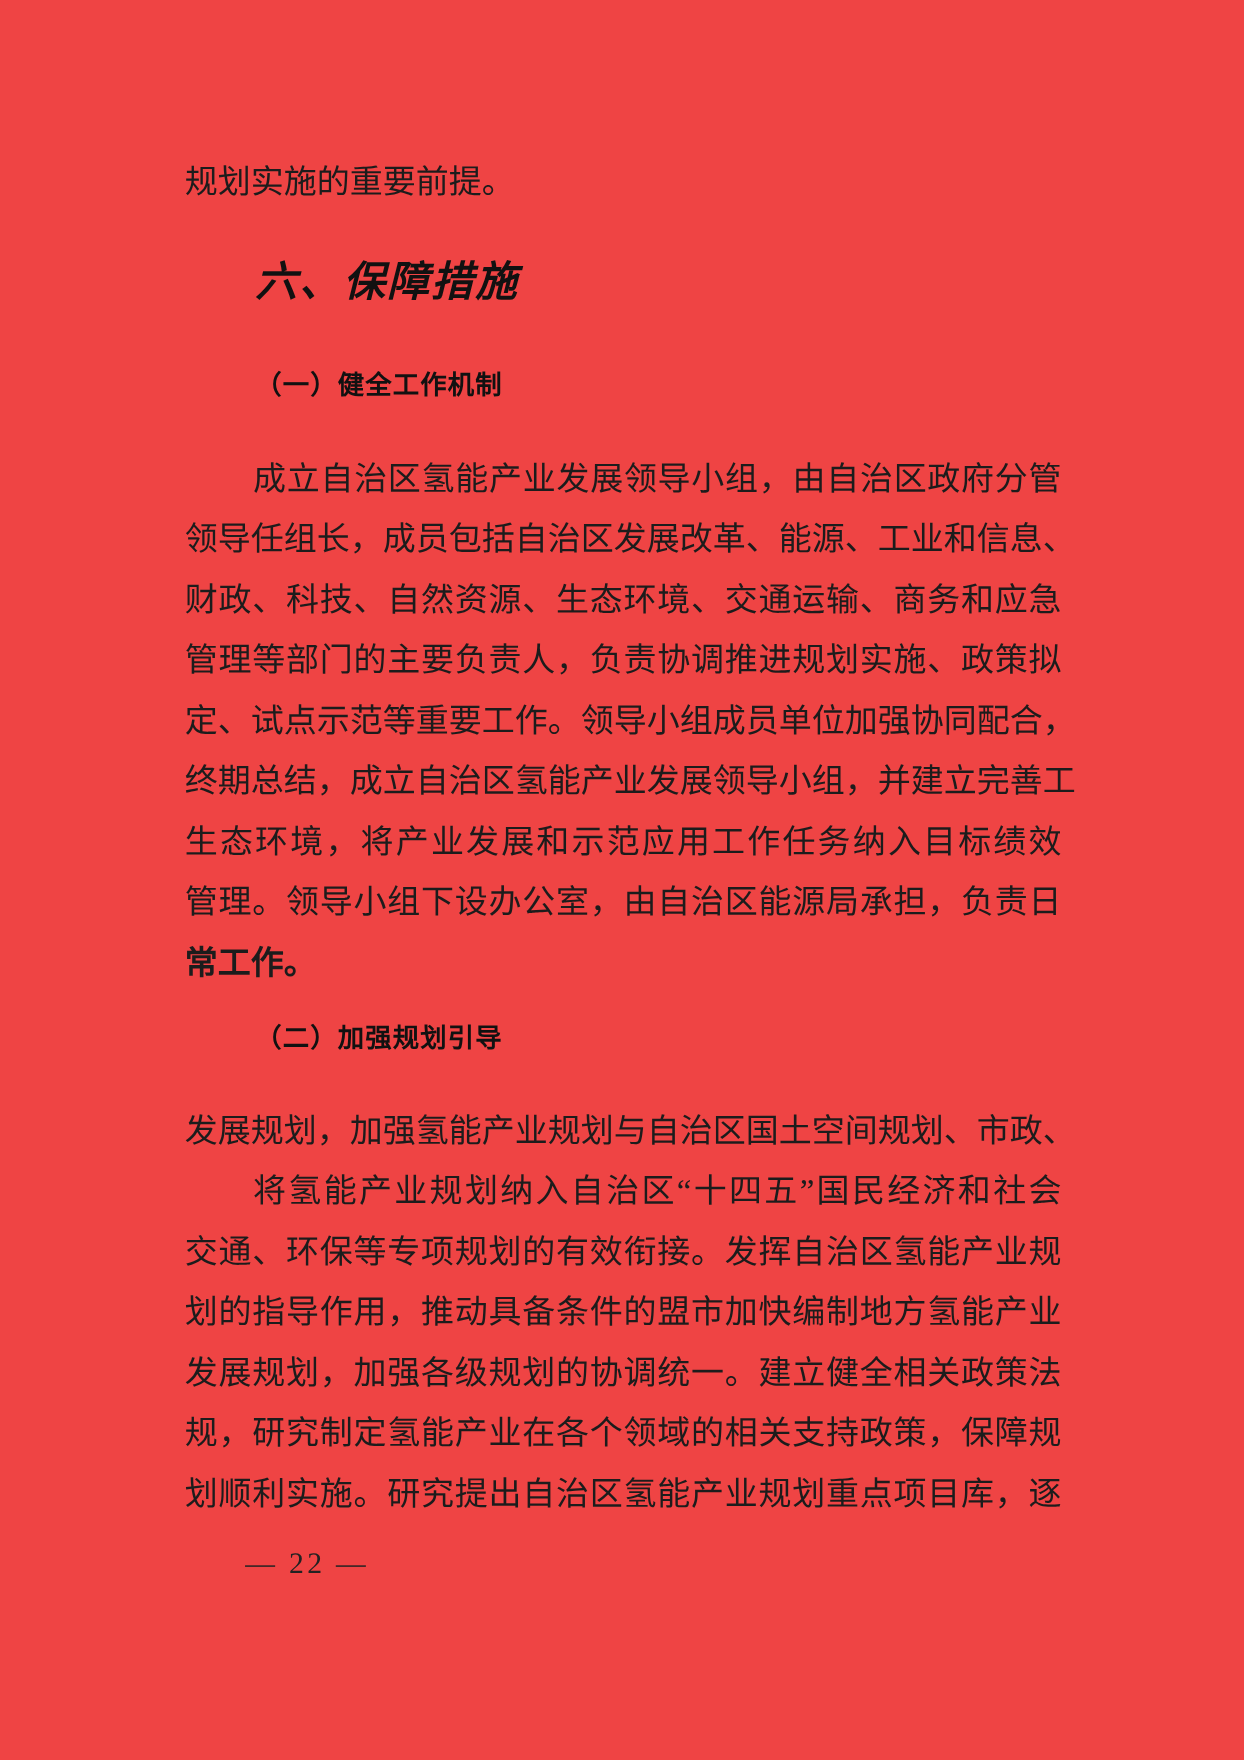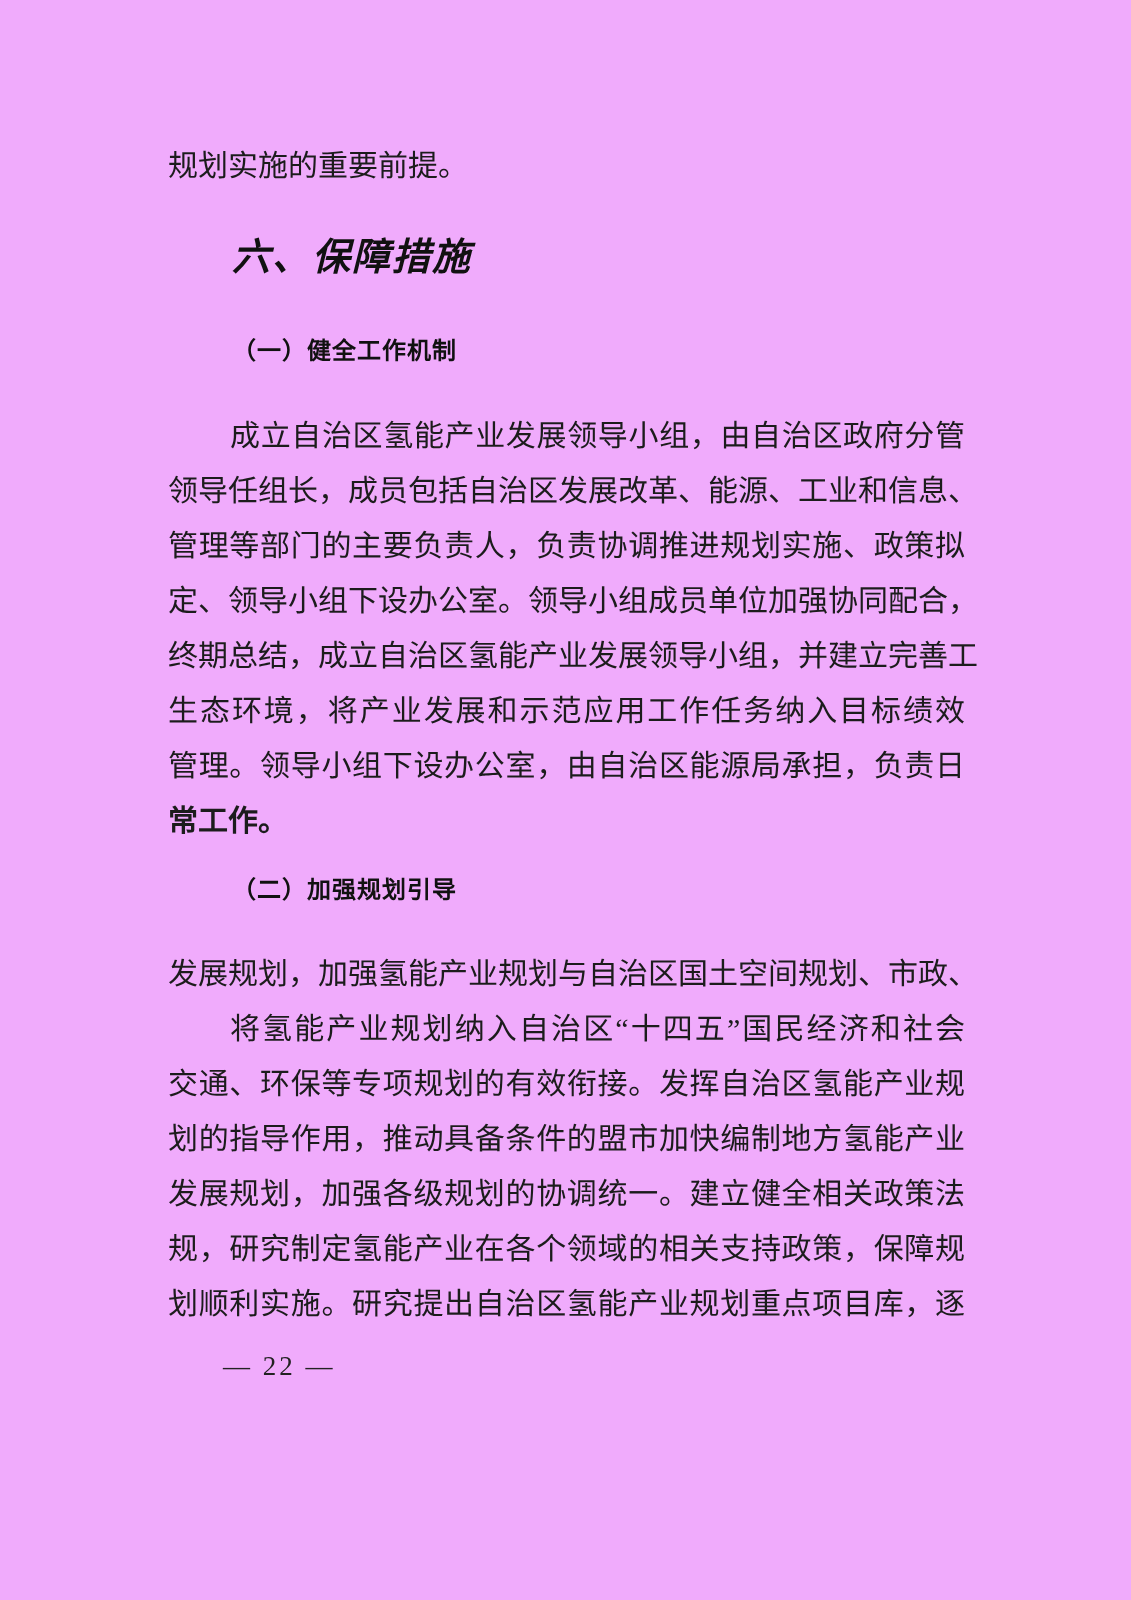--- a/index.html
+++ b/index.html
@@ -4,21 +4,21 @@
 <style>
   html, body {
     margin: 0;
     padding: 0;
     background: #ffffff;
   }
   .page {
     position: relative;
     width: 1131px;
     height: 1600px;
-    background: #f0abfc;
+    background: #ef4444;
     color: #1c1c1c;
     box-sizing: border-box;
     padding: 0 166px 0 168px;
     overflow: hidden;
     font-family: "Liberation Serif", "DejaVu Serif", serif;
   }
   .bodyline {
     font-size: 30px;
     line-height: 55px;
     height: 55px;
@@ -85,22 +85,23 @@
 
   <div class="intro-line">规划实施的重要前提。</div>
 
   <div class="h1">六、保障措施</div>
 
   <div class="h2 h2-a">（一）健全工作机制</div>
 
   <div class="para para-1">
     <div class="bodyline first">成立自治区氢能产业发展领导小组，由自治区政府分管</div>
     <div class="bodyline">领导任组长，成员包括自治区发展改革、能源、工业和信息、</div>
+    <div class="bodyline">财政、科技、自然资源、生态环境、交通运输、商务和应急</div>
     <div class="bodyline">管理等部门的主要负责人，负责协调推进规划实施、政策拟</div>
-    <div class="bodyline">定、领导小组下设办公室。领导小组成员单位加强协同配合，</div>
+    <div class="bodyline">定、试点示范等重要工作。领导小组成员单位加强协同配合，</div>
     <div class="bodyline">终期总结，成立自治区氢能产业发展领导小组，并建立完善工</div>
     <div class="bodyline">生态环境，将产业发展和示范应用工作任务纳入目标绩效</div>
     <div class="bodyline">管理。领导小组下设办公室，由自治区能源局承担，负责日</div>
     <div class="bodyline last">常工作。</div>
   </div>
 
   <div class="h2 h2-b">（二）加强规划引导</div>
 
   <div class="para para-2">
     <div class="bodyline">发展规划，加强氢能产业规划与自治区国土空间规划、市政、</div>

